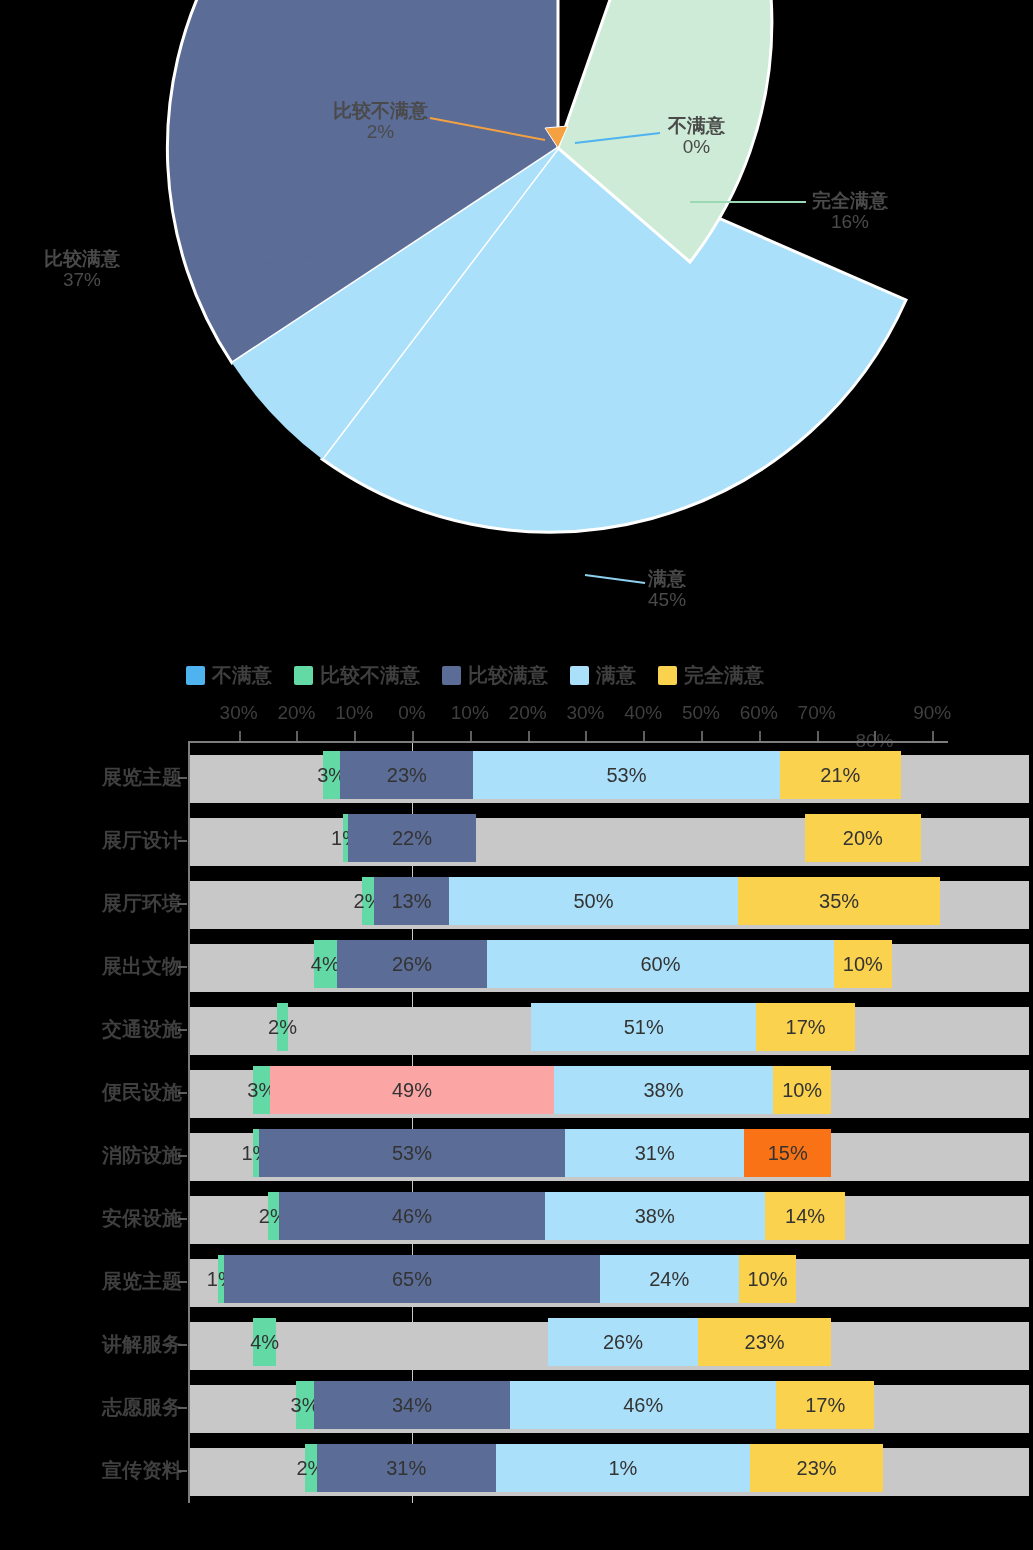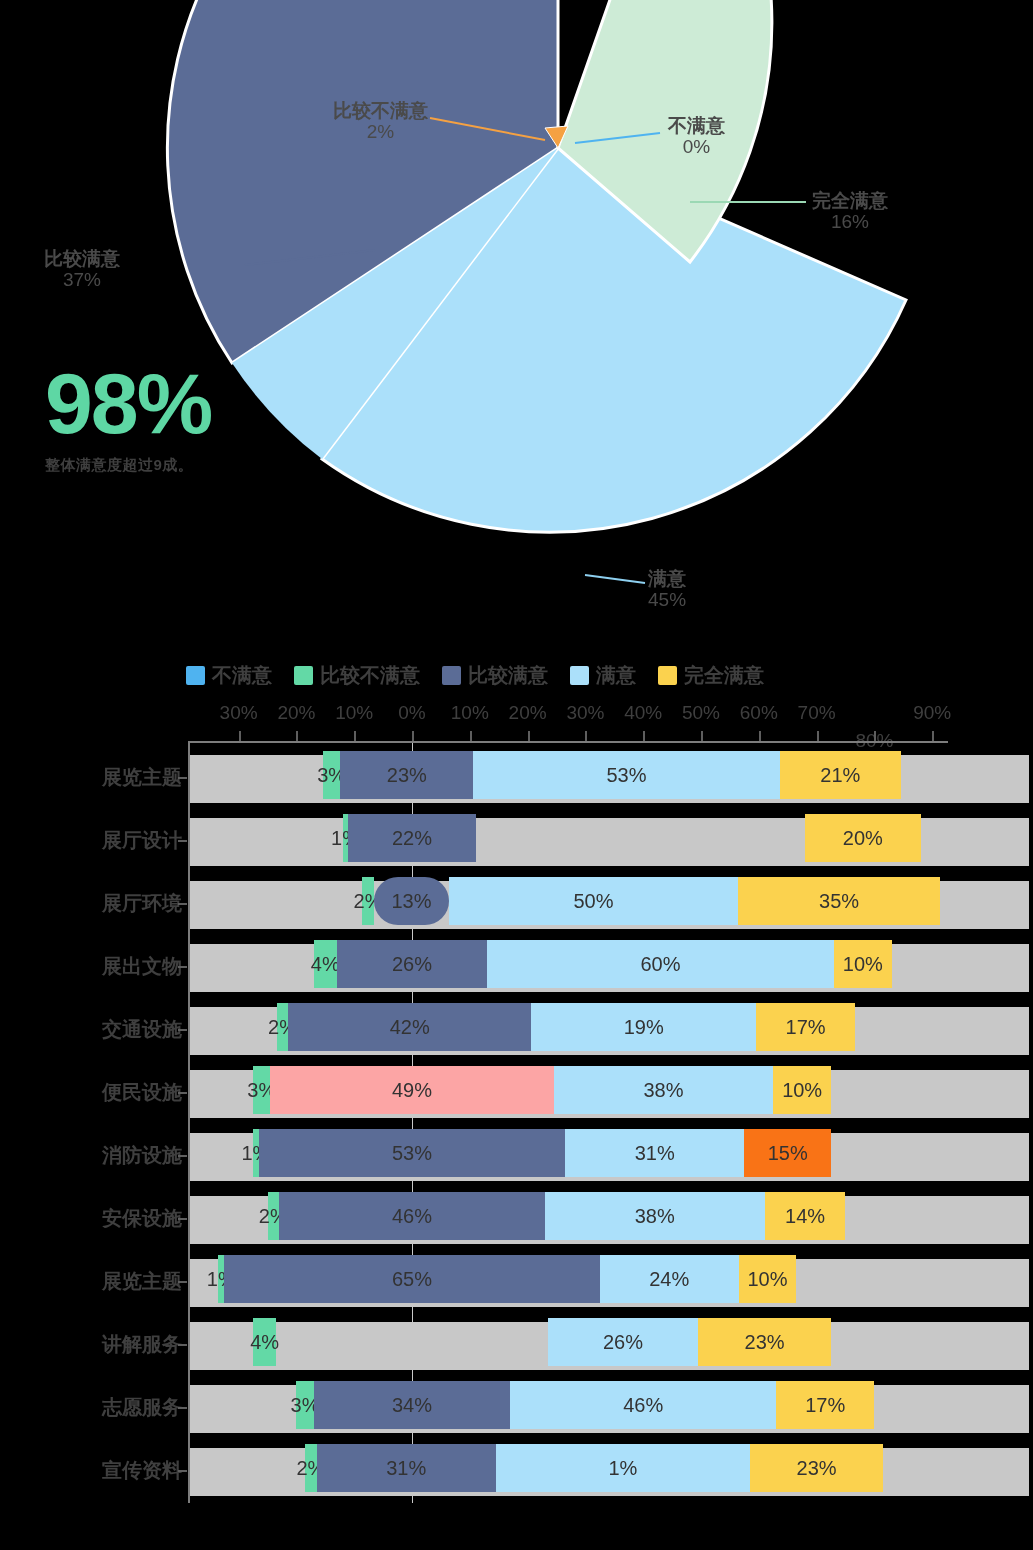--- a/index.html
+++ b/index.html
@@ -95,24 +95,20 @@
   </div>
   <div class="pie-label" style="left:44px;top:248px;">
     <b>比较满意</b>
     <span>37%</span>
   </div>
   <div class="pie-label" style="left:648px;top:568px;">
     <b>满意</b>
     <span>45%</span>
   </div>
 
-  <div id="kpi">
-    <div id="kpi-value">98%</div>
-    <div id="kpi-caption">整体满意度超过9成。</div>
-  </div>
 </div>
 
 <div id="bar-section">
 
   <div id="legend">
       <div class="legend-item">
         <span class="legend-swatch" style="background: rgb(79, 179, 240);"></span>
         <span class="legend-text">不满意</span>
       </div>
       <div class="legend-item">
@@ -184,21 +180,21 @@
           <span class="seg-label">20%</span>
         </div>
       </div>
       <div class="row" style="top: 134px; width: 1033px;">
         <div class="row-label">展厅环境</div>
         <div class="row-tick"></div>
         <div class="row-track" style="background: rgb(200, 200, 200);"></div>
         <div class="seg" style="left: 362.292px; width: 11.56px; background: rgb(99, 217, 166);">
           <span class="seg-label">2%</span>
         </div>
-        <div class="seg" style="left: 373.852px; width: 75.14px; background: rgb(91, 108, 150); border-radius: 24px;">
+        <div class="seg" style="left: 373.852px; width: 75.14px; background: rgb(91, 108, 150);">
           <span class="seg-label">13%</span>
         </div>
         <div class="seg" style="left: 448.992px; width: 289px; background: rgb(171, 224, 250);">
           <span class="seg-label">50%</span>
         </div>
         <div class="seg" style="left: 737.992px; width: 202.3px; background: rgb(251, 210, 78);">
           <span class="seg-label">35%</span>
         </div>
       </div>
       <div class="row" style="top: 197px; width: 1033px;">
@@ -218,25 +214,22 @@
           <span class="seg-label">10%</span>
         </div>
       </div>
       <div class="row" style="top: 260px; width: 1033px;">
         <div class="row-label">交通设施</div>
         <div class="row-tick"></div>
         <div class="row-track" style="background: rgb(200, 200, 200);"></div>
         <div class="seg" style="left: 276.748px; width: 11.56px; background: rgb(99, 217, 166);">
           <span class="seg-label">2%</span>
         </div>
-        <div class="seg" style="left: 288.308px; width: 242.76px; background: rgb(91, 108, 150);">
-          <span class="seg-label">42%</span>
-        </div>
         <div class="seg" style="left: 531.068px; width: 225.42px; background: rgb(171, 224, 250);">
-          <span class="seg-label">19%</span>
+          <span class="seg-label">51%</span>
         </div>
         <div class="seg" style="left: 756.488px; width: 98.26px; background: rgb(251, 210, 78);">
           <span class="seg-label">17%</span>
         </div>
       </div>
       <div class="row" style="top: 323px; width: 1033px;">
         <div class="row-label">便民设施</div>
         <div class="row-tick"></div>
         <div class="row-track" style="background: rgb(200, 200, 200);"></div>
         <div class="seg" style="left: 253.05px; width: 17.34px; background: rgb(99, 217, 166);">

